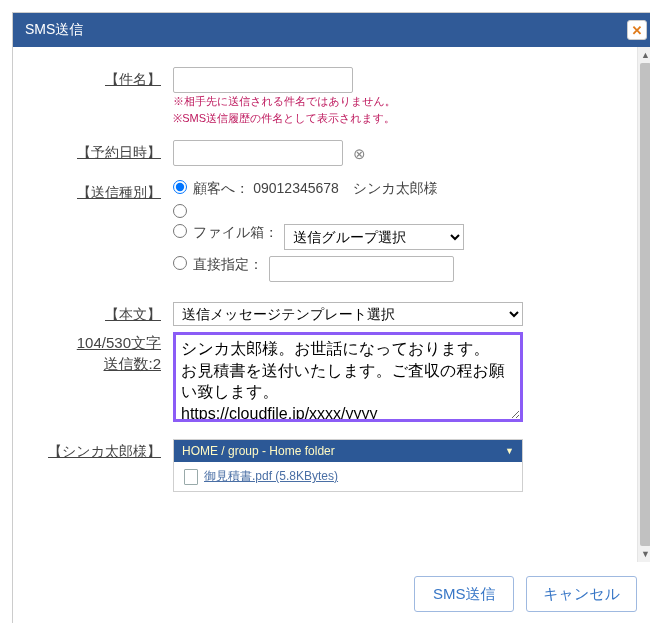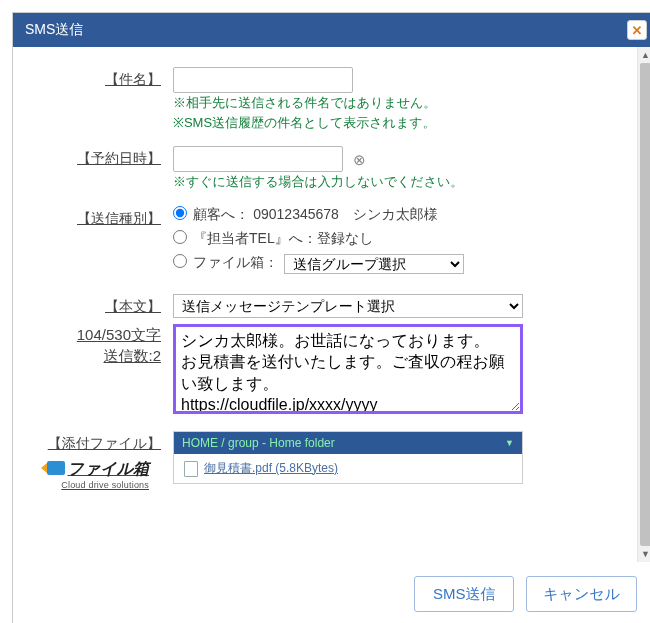--- a/index.html
+++ b/index.html
@@ -73,21 +73,21 @@
     font-size: 14px;
     padding-top: 4px;
     text-decoration: underline;
   }
   .label-col.sub { font-size: 15px; padding-top: 0; line-height: 1.4; }
   .field-col {
     flex: 1;
     font-size: 14px;
     color: #444;
   }
-  .hint { color: #15803d; font-size: 13px; line-height: 1.5; }
+  .hint { color: #be185d; font-size: 11px; line-height: 1.5; }
   input.txt {
     height: 26px;
     border: 1px solid #b8b8b8;
     border-radius: 2px;
     padding: 0 6px;
     font-size: 14px;
     background: #fff;
   }
   .w200 { width: 180px; }
   .w160 { width: 170px; }
@@ -96,21 +96,21 @@
     margin-left: 6px;
     color: #888;
     cursor: pointer;
     display: inline-block;
     font-size: 15px;
     vertical-align: middle;
   }
   .radio-line { display: flex; gap: 6px; margin-bottom: 6px; font-size: 14px; color: #444; }
   .radio-line input[type=radio] { width: 14px; height: 14px; }
   select.sel {
-    height: 20px;
+    height: 26px;
     border: 1px solid #b8b8b8;
     background: #fff;
     font-size: 14px;
     padding: 0 4px;
   }
   .sel-group { width: 180px; }
   select.template { width: 350px; height: 24px; }
   textarea.msg {
     width: 350px;
     height: 90px;
@@ -121,21 +121,21 @@
     padding: 3px 5px;
     font-family: inherit;
     overflow: auto;
   }
   .attach-box {
     width: 350px;
     border: 1px solid #cfcfcf;
   }
   .attach-head {
     background: #2c5896;
-    color: #86efac;
+    color: #fef9c3;
     font-size: 12px;
     padding: 4px 8px;
     display: flex;
     align-items: center;
     justify-content: space-between;
   }
   .attach-head .chev { font-size: 9px; }
   .attach-list { padding: 6px 10px; }
   .attach-item { display: flex; align-items: flex-end; gap: 6px; font-size: 12px; }
   .file-icon {
@@ -201,42 +201,45 @@
           <div class="hint">※相手先に送信される件名ではありません。</div>
           <div class="hint">※SMS送信履歴の件名として表示されます。</div>
         </div>
       </div>
 
       <div class="row">
         <div class="label-col">【予約日時】</div>
         <div class="field-col">
           <input class="txt w160" type="text" value="" style="">
           <span class="clear-icon">⊗</span>
-          <div class="hint">※すぐに送信する場合は入力しないでください。</div>
         </div>
       </div>
 
       <div class="row">
         <div class="label-col">【送信種別】</div>
         <div class="field-col">
           <div class="radio-line">
             <input type="radio" name="st" checked="" style="">
             <span>顧客へ： 09012345678　シンカ太郎様</span>
           </div>
           <div class="radio-line">
             <input type="radio" name="st" style="">
-            <span>『担当者TEL』へ：登録なし</span>
           </div>
           <div class="radio-line">
             <input type="radio" name="st" style="">
             <span>ファイル箱：</span>
             <select class="sel sel-group">
               <option>送信グループ選択</option>
             </select>
           </div>
+          <div class="radio-line">
+            <input type="radio" name="st" style="">
+            <span>直接指定：</span>
+            <input class="txt w180" type="text" value="" style="">
+          </div>
         </div>
       </div>
 
       <div class="row tight">
         <div class="label-col">【本文】</div>
         <div class="field-col">
           <select class="sel template">
             <option>送信メッセージテンプレート選択</option>
           </select>
         </div>
@@ -248,25 +251,21 @@
         </div>
         <div class="field-col">
           <textarea class="msg" style="">シンカ太郎様。お世話になっております。
 お見積書を送付いたします。ご査収の程お願い致します。
 https://cloudfile.jp/xxxx/yyyy</textarea>
         </div>
       </div>
 
       <div class="row" style="margin-top:10px;">
         <div class="label-col" style="width:150px;">
-          <div>【添付ファイル】</div>
-          <div class="filebox-logo">
-            <div class="main"><span class="fb-icon"></span><span>ファイル箱</span></div>
-            <div class="tag">Cloud drive solutions</div>
-          </div>
+          <div>【シンカ太郎様】</div>
         </div>
         <div class="field-col">
           <div class="attach-box">
             <div class="attach-head">
               <span>HOME / group - Home folder</span>
               <span class="chev">▼</span>
             </div>
             <div class="attach-list">
               <div class="attach-item">
                 <span class="file-icon"></span>

